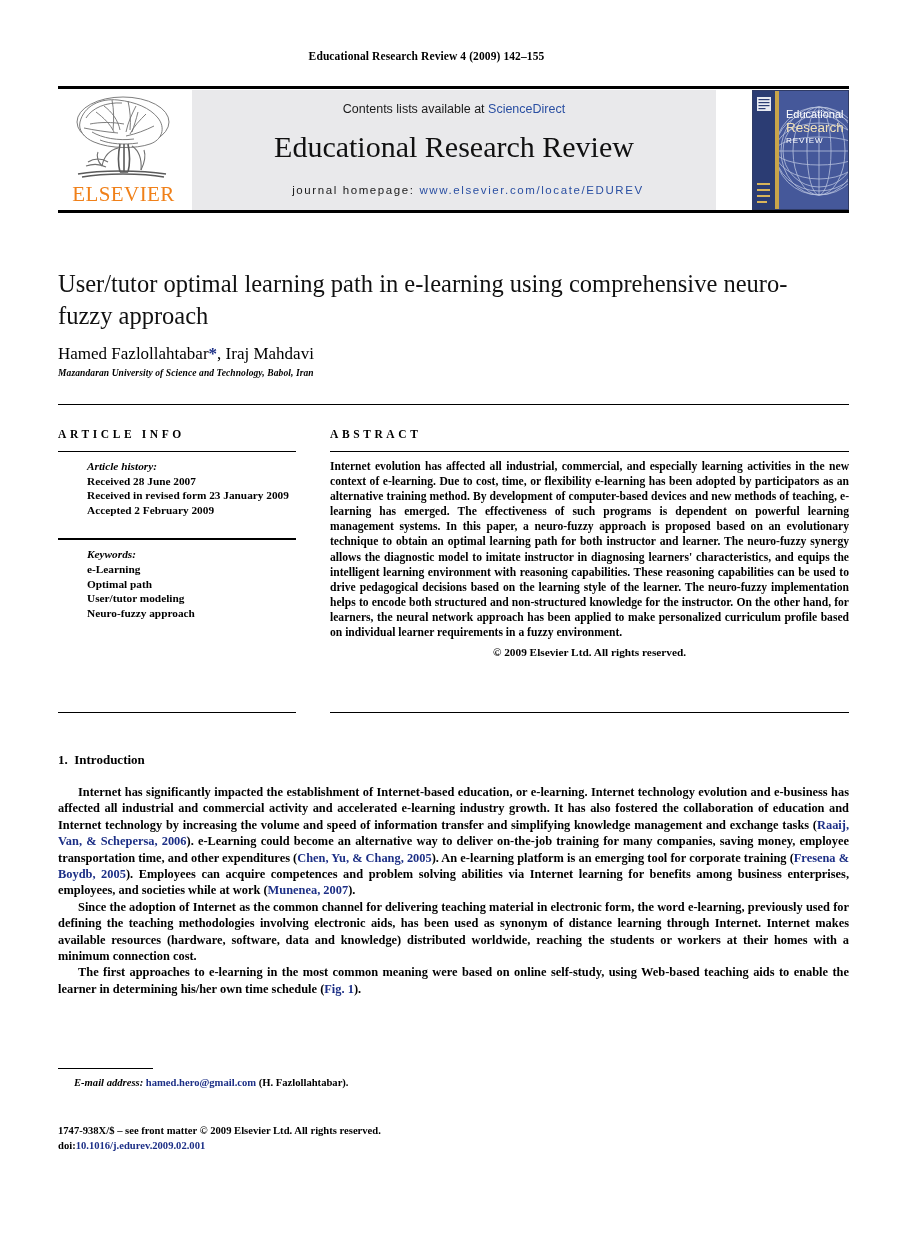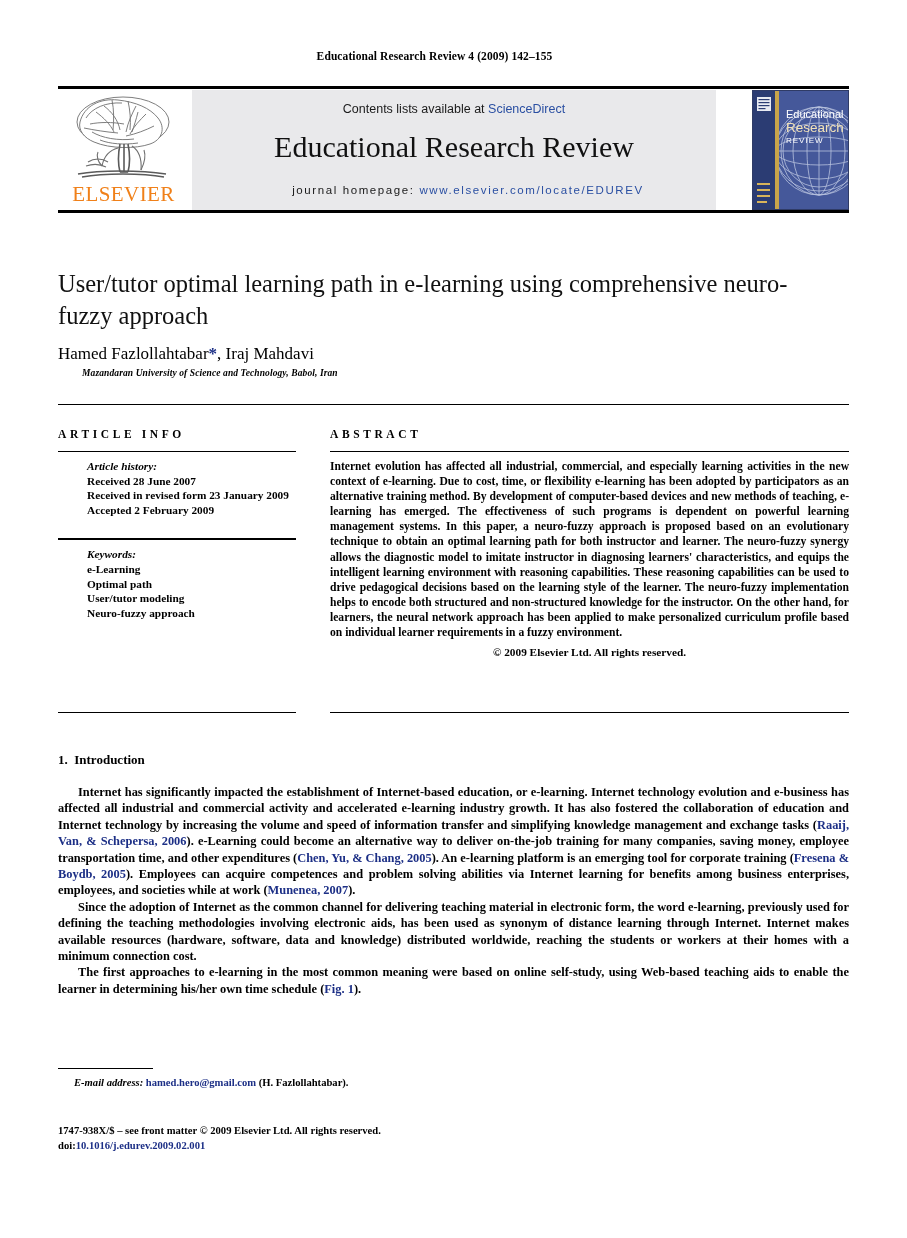--- a/index.html
+++ b/index.html
@@ -18,21 +18,21 @@
   .page {
     position: absolute;
     left: 0; top: 0;
     width: 907px;
     height: 1238px;
   }
 
   
   .running-head {
     position: absolute;
-    left: 14px; top: 50px;
+    left: 6px; top: 50px;
     width: 841px;
     text-align: center;
     font-size: 11.5px;
     font-weight: bold;
     letter-spacing: 0.1px;
   }
 
   
   .masthead {
     position: absolute;
@@ -148,21 +148,20 @@
     font-weight: bold;
   }
   .affiliation {
     position: absolute;
     left: 58px; top: 368px;
     width: 780px;
     font-size: 9.5px;
     font-style: italic;
     font-weight: bold;
     letter-spacing: 0.1px;
-    margin-left: 24px;
   }
   .rule-under-authors {
     position: absolute;
     left: 58px; top: 404px;
     width: 791px; height: 1px;
     background: #000;
   }
 
   
   .info-col {

